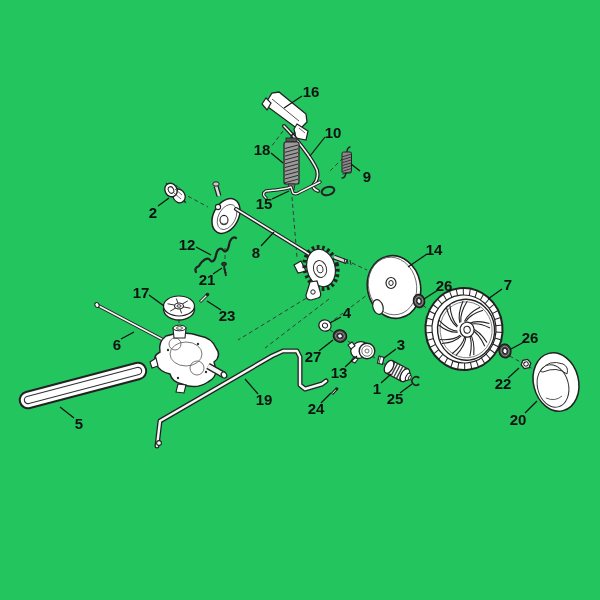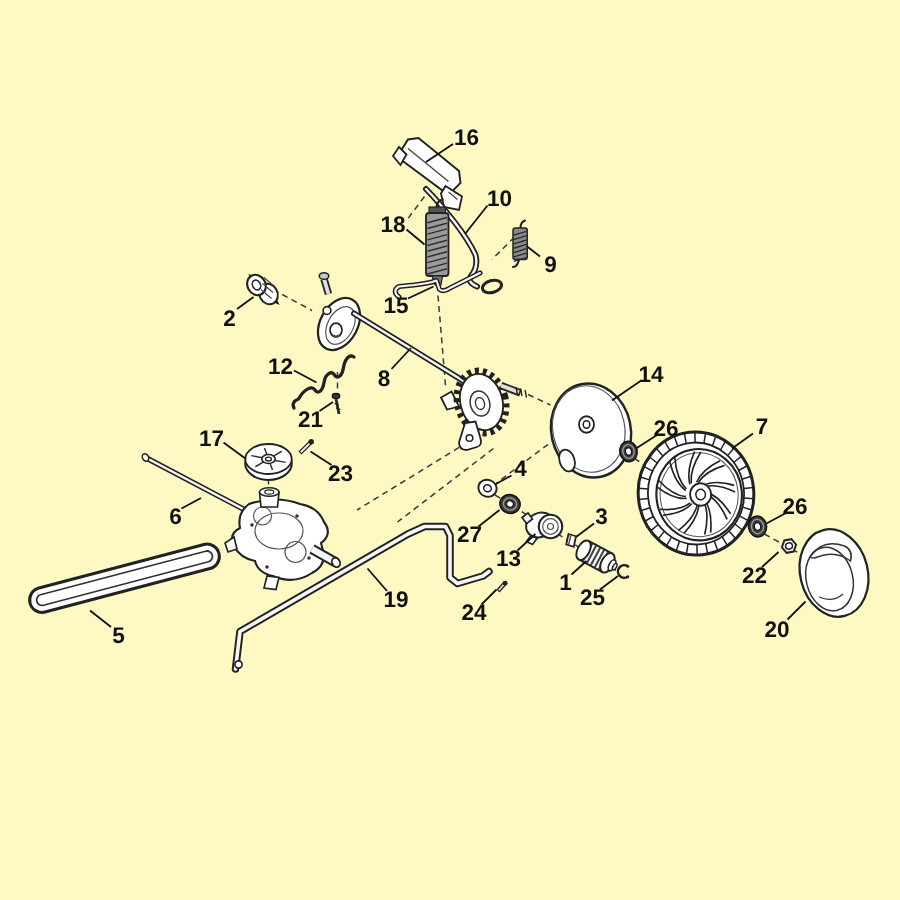--- a/index.html
+++ b/index.html
@@ -3,21 +3,21 @@
 <meta charset="utf-8">
 <style>
   html,body{margin:0;padding:0;}
   body{
     width:600px;height:600px;
     background:#ffffff;
     font-family:"Liberation Sans", sans-serif;
     overflow:hidden;
   }
   #stage{
-    position:relative;width:600px;height:600px;background:#fef9c3;
+    position:relative;width:600px;height:600px;background:#22c55e;
   }
   svg{position:absolute;top:0;left:0;}
   svg text{
     font-family:"Liberation Sans", sans-serif;
     font-weight:bold;font-size:15px;fill:#111;
     text-anchor:middle;
   }
   .outline{stroke:#222;fill:#ffffff;}
   .tube-o{stroke:#222;fill:none;stroke-linecap:round;stroke-linejoin:round;}
   .tube-i{stroke:#f6f6f6;fill:none;stroke-linecap:round;stroke-linejoin:round;}

